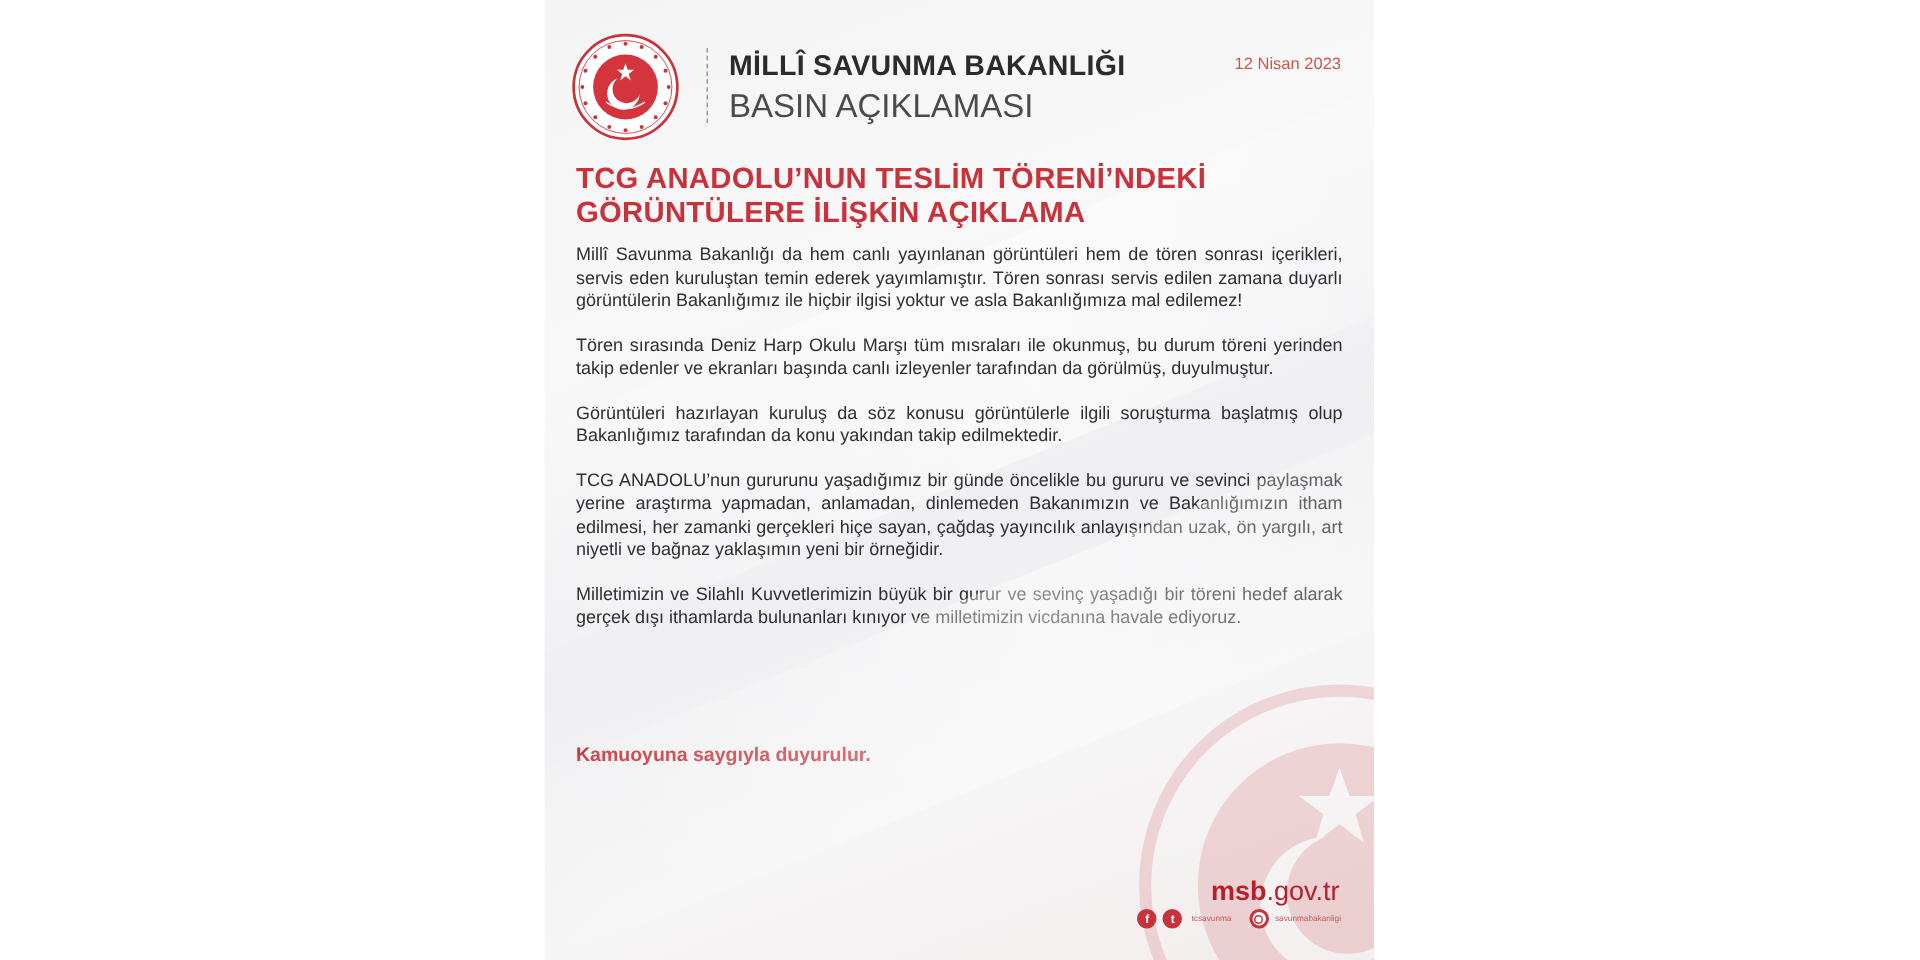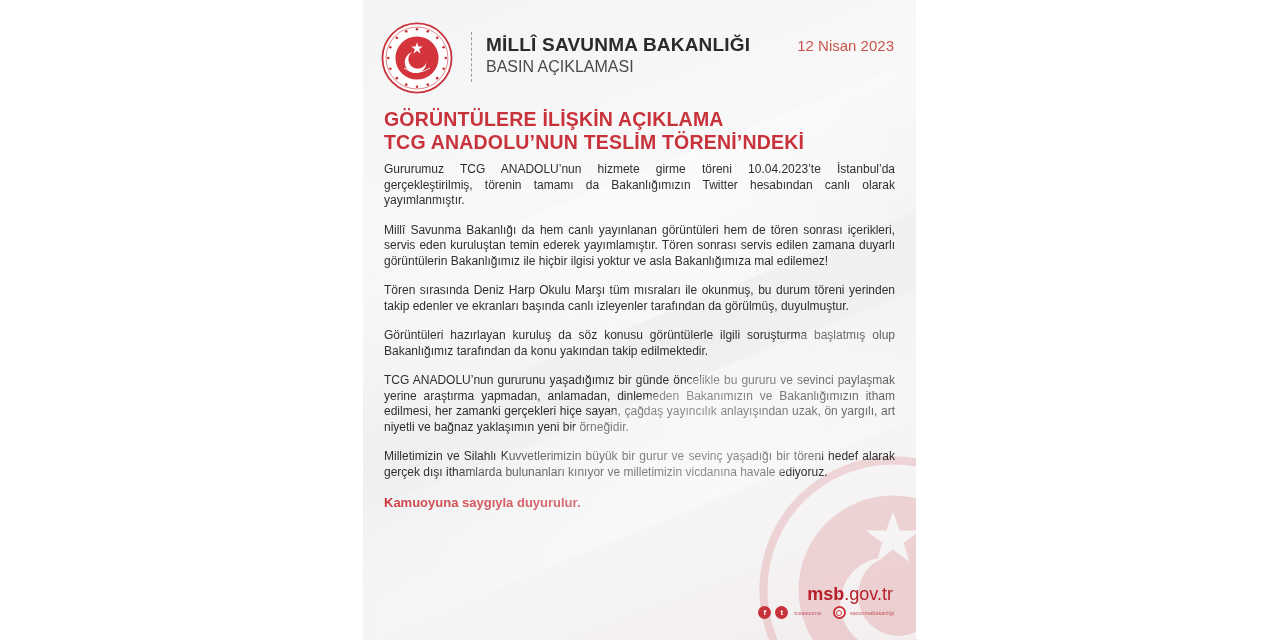--- a/index.html
+++ b/index.html
@@ -26,24 +26,24 @@
     .logo { position: absolute; left: 18px; top: 22px; width: 72px; height: 72px; }
     .divider {
       position: absolute; left: 108px; top: 32px; height: 50px; width: 0;
       border-left: 1px dashed #9a9a9a;
     }
     .org-title {
       position: absolute; left: 123px; top: 34px; font-size: 19px; letter-spacing: 0.2px;
       color: #2b2b2d; font-weight: 700; white-space: nowrap;
     }
     .org-sub {
-      position: absolute; left: 123px; top: 58px; font-size: 16px; color: #4a4a4d; white-space: nowrap;
+      position: absolute; left: 123px; top: 58px; font-size: 22px; color: #4a4a4d; white-space: nowrap;
     }
     .date {
-      position: absolute; right: 22px; top: 37px; font-size: 15px; color: #c0392b; opacity: 0.85;
+      position: absolute; right: 22px; top: 37px; font-size: 11px; color: #c0392b; opacity: 0.85;
     }
     .headline {
       position: absolute; left: 21px; top: 108px; width: 500px;
       font-size: 19.5px; font-weight: bold; color: #c8323a; line-height: 23px; letter-spacing: 0.2px;
     }
     .body {
       position: absolute; left: 21px; top: 162px; width: 511px; font-size: 12px; line-height: 15.5px;
       color: #2f2f31; text-align: justify;
     }
     .body p { margin: 0 0 14px 0; }
@@ -106,26 +106,25 @@
     <polygon points="50,28 52,34 58,34 53,38 55,44 50,40 45,44 47,38 42,34 48,34" fill="#fff"></polygon>
     <path d="M32 64 Q50 76 68 64" fill="none" stroke="#fff" stroke-width="1.2"></path>
   </svg>
 
   <div class="divider"></div>
   <div class="org-title">MİLLÎ SAVUNMA BAKANLIĞI</div>
   <div class="org-sub">BASIN AÇIKLAMASI</div>
   <div class="date">12 Nisan 2023</div>
 
   <div class="headline">
+    <div>TCG ANADOLU’NUN TESLİM TÖRENİ’NDEKİ</div>
     <div>GÖRÜNTÜLERE İLİŞKİN AÇIKLAMA</div>
-    <div>TCG ANADOLU’NUN TESLİM TÖRENİ’NDEKİ</div>
   </div>
 
   <div class="body">
-    <p>Gururumuz TCG ANADOLU’nun hizmete girme töreni 10.04.2023’te İstanbul’da gerçekleştirilmiş, törenin tamamı da Bakanlığımızın Twitter hesabından canlı olarak yayımlanmıştır.</p>
     <p>Millî Savunma Bakanlığı da hem canlı yayınlanan görüntüleri hem de tören sonrası içerikleri, servis eden kuruluştan temin ederek yayımlamıştır. Tören sonrası servis edilen zamana duyarlı görüntülerin Bakanlığımız ile hiçbir ilgisi yoktur ve asla Bakanlığımıza mal edilemez!</p>
     <p>Tören sırasında Deniz Harp Okulu Marşı tüm mısraları ile okunmuş, bu durum töreni yerinden takip edenler ve ekranları başında canlı izleyenler tarafından da görülmüş, duyulmuştur.</p>
     <p>Görüntüleri hazırlayan kuruluş da söz konusu görüntülerle ilgili soruşturma başlatmış olup Bakanlığımız tarafından da konu yakından takip edilmektedir.</p>
     <p>TCG ANADOLU’nun gururunu yaşadığımız bir günde öncelikle bu gururu ve sevinci paylaşmak yerine araştırma yapmadan, anlamadan, dinlemeden Bakanımızın ve Bakanlığımızın itham edilmesi, her zamanki gerçekleri hiçe sayan, çağdaş yayıncılık anlayışından uzak, ön yargılı, art niyetli ve bağnaz yaklaşımın yeni bir örneğidir.</p>
     <p>Milletimizin ve Silahlı Kuvvetlerimizin büyük bir gurur ve sevinç yaşadığı bir töreni hedef alarak gerçek dışı ithamlarda bulunanları kınıyor ve milletimizin vicdanına havale ediyoruz.</p>
   </div>
 
   <div class="closing">Kamuoyuna saygıyla duyurulur.</div>
 
   <div class="site"><b>msb</b><span>.gov.tr</span></div>

